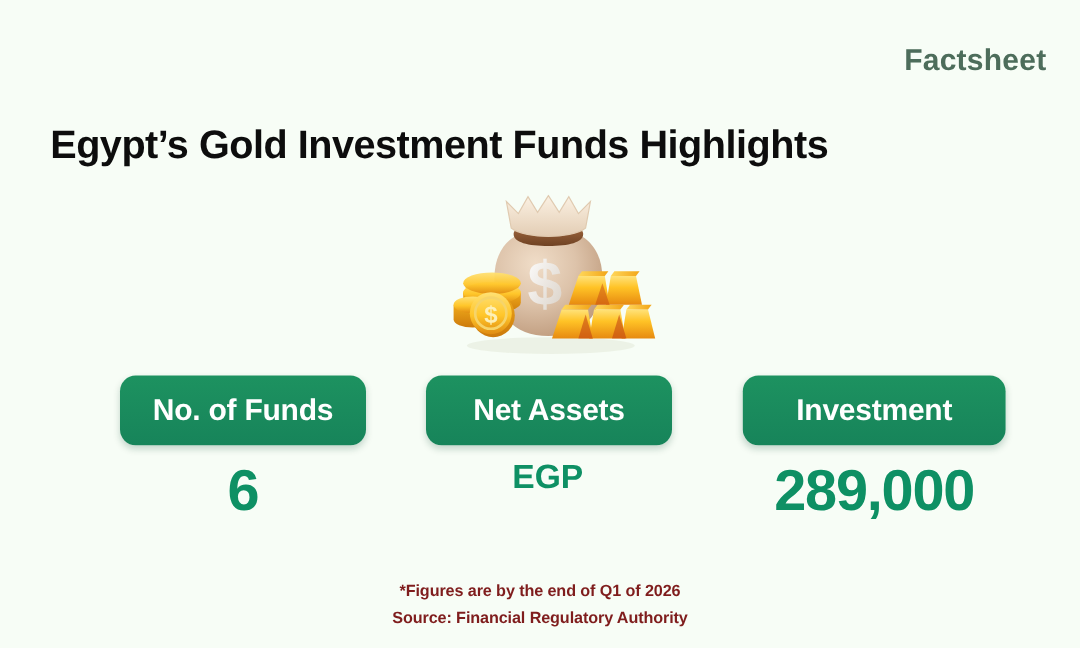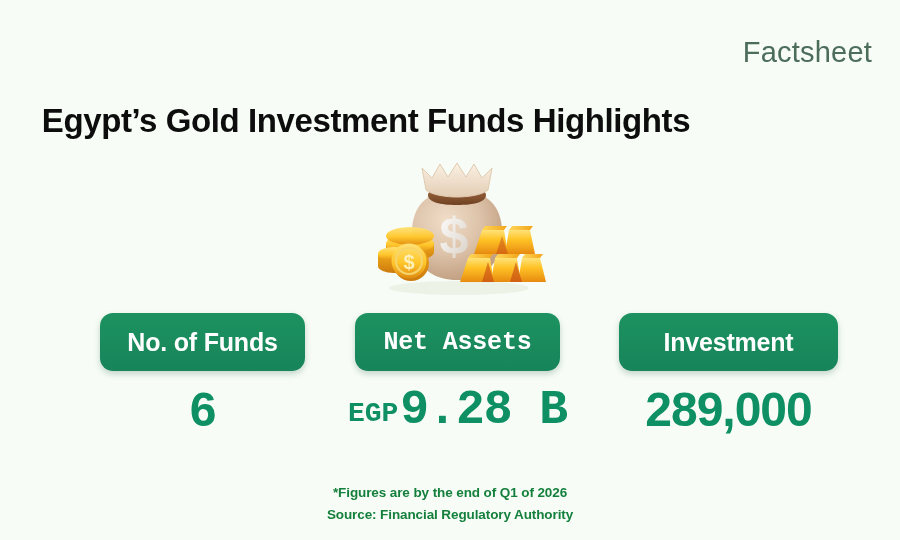--- a/index.html
+++ b/index.html
@@ -19,22 +19,22 @@
     inset: 0;
     width: 900px;
     height: 540px;
   }
 
   
   .factsheet {
     position: absolute;
     top: 36px;
     right: 28px;
-    font-size: 29px;
-    font-weight: 400;
+    font-size: 25px;
+    font-weight: 700;
     letter-spacing: 0.2px;
     color: #4d6d5b;
   }
 
   
   .title {
     position: absolute;
     top: 102px;
     left: 0;
     width: 732px;
@@ -63,21 +63,21 @@
     left: 0;
     width: 900px;
     height: 150px;
   }
   .metric {
     position: absolute;
     top: 0;
     text-align: left;
   }
   .metric-1 { left: 100px;  width: 205px; }
-  .metric-2 { left: 355px;  width: 205px; font-family: Liberation Mono, monospace; }
+  .metric-2 { left: 355px;  width: 205px; }
   .metric-3 { left: 619px;  width: 219px; }
 
   .pill {
     height: 58px;
     border-radius: 13px;
     background: linear-gradient(180deg, #1d9260 0%, #17845a 100%);
     box-shadow: 0 3px 6px rgba(10, 70, 45, 0.22);
     display: flex;
     align-items: center;
     justify-content: center;
@@ -110,21 +110,21 @@
   }
   .value-main { display: inline-block; }
 
   
   .footnotes {
     position: absolute;
     left: 0;
     top: 482px;
     width: 900px;
     text-align: center;
-    color: #15803d;
+    color: #7f1d1d;
   }
   .footnote {
     font-size: 13.5px;
     font-weight: 700;
     line-height: 22px;
     letter-spacing: -0.1px;
   }
 </style>
 </head>
 <body>
@@ -240,21 +240,20 @@
       <div class="pill">No. of Funds</div>
       <div class="value">
         <span class="value-main">6</span>
       </div>
     </div>
 
     <div class="metric metric-2">
       <div class="pill">Net Assets</div>
       <div class="value">
         <span class="value-currency">EGP</span>
-        <span class="value-main">9.28 B</span>
       </div>
     </div>
 
     <div class="metric metric-3">
       <div class="pill">Investment</div>
       <div class="value">
         <span class="value-main">289,000</span>
       </div>
     </div>
 

